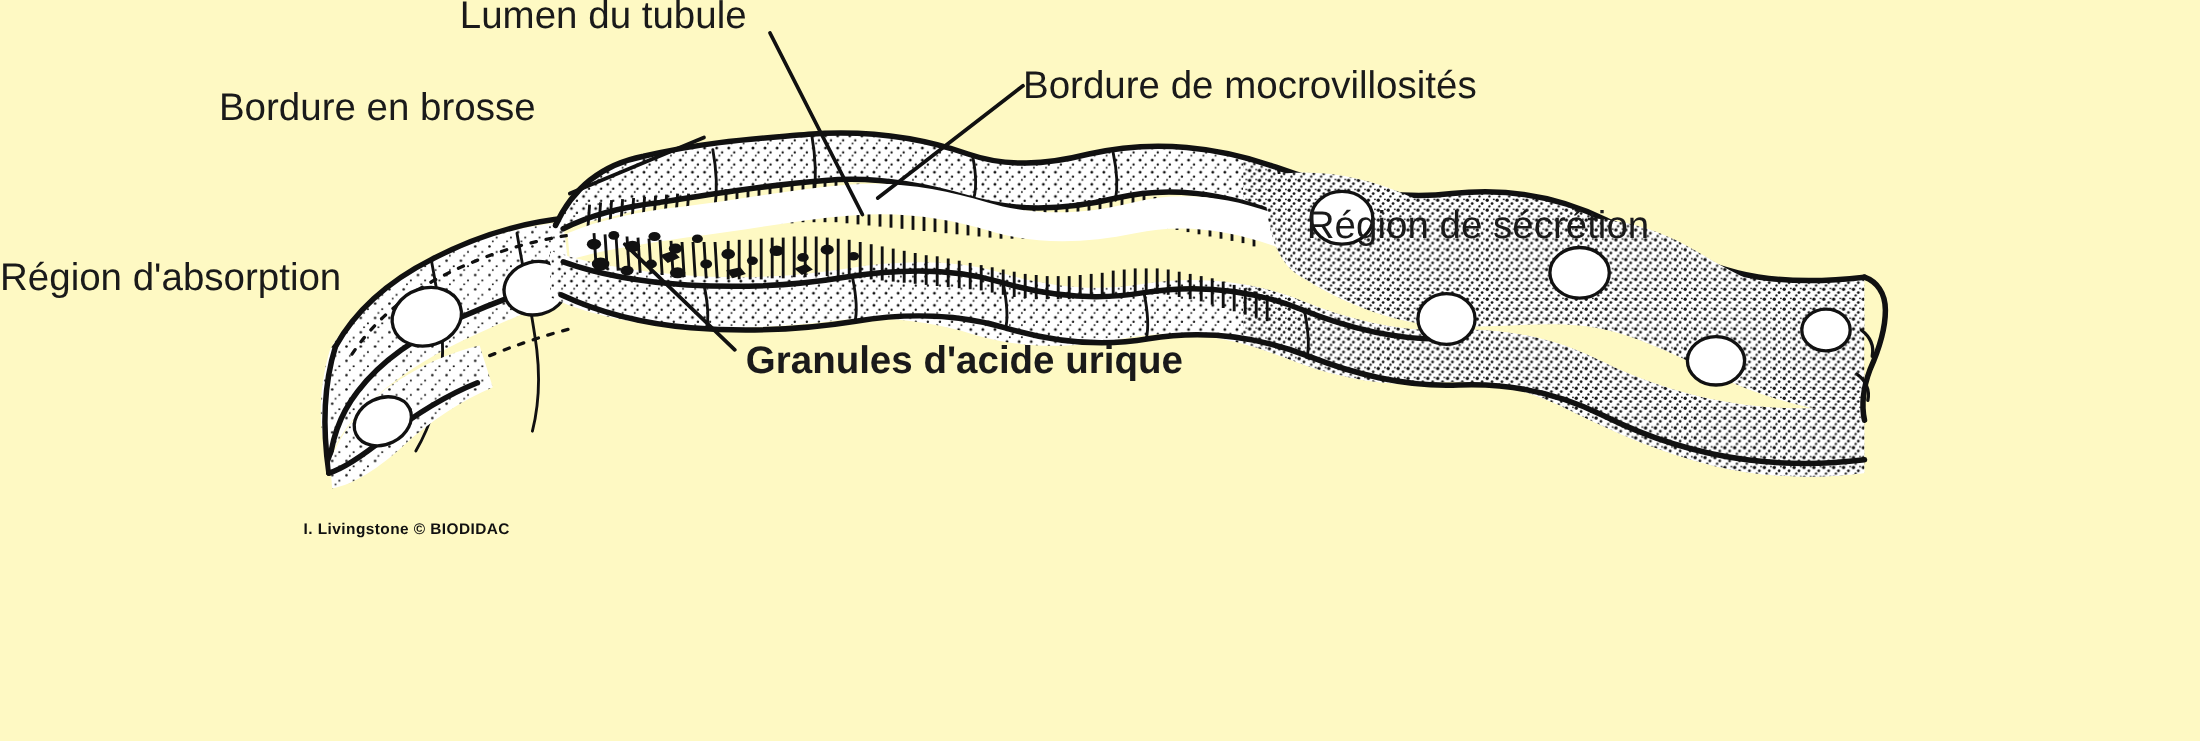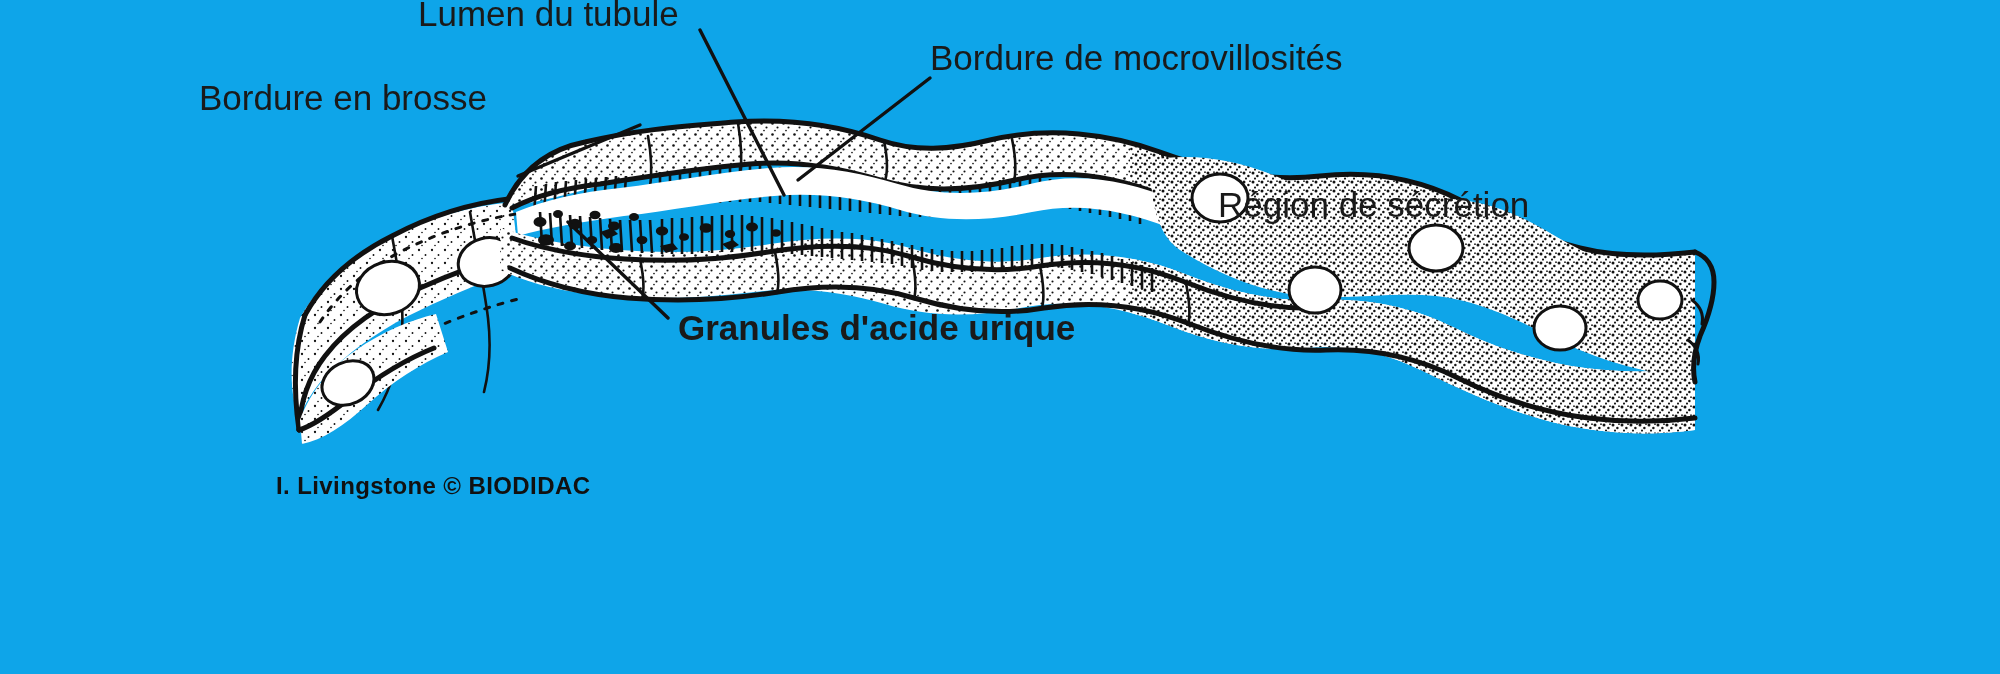--- a/index.html
+++ b/index.html
@@ -1,21 +1,21 @@
 <!DOCTYPE html>
 <html><head>
 <meta charset="utf-8">
 <style>
   html,body{margin:0;padding:0;background:#ffffff;}
   body{width:2000px;height:674px;overflow:hidden;
        font-family:"Liberation Sans","DejaVu Sans",sans-serif;}
-  #stage{position:relative;width:2000px;height:674px;background:#0ea5e9;}
+  #stage{position:relative;width:2000px;height:674px;background:#fef9c3;}
   svg#fig{position:absolute;left:0;top:0;width:2000px;height:674px;}
   .lbl{position:absolute;color:#1a1a1a;font-size:35px;line-height:1;white-space:nowrap;}
-  .credit{position:absolute;color:#111;font-size:24px;font-weight:bold;
+  .credit{position:absolute;color:#111;font-size:14px;font-weight:bold;
           letter-spacing:.4px;white-space:nowrap;}
   .leader{stroke:#111;stroke-width:3.4;fill:none;stroke-linecap:round;}
   .outline{fill:none;stroke:#111;stroke-width:5;stroke-linejoin:round;stroke-linecap:round;}
   .outline-thin{fill:none;stroke:#111;stroke-width:3;stroke-linejoin:round;stroke-linecap:round;}
   .cellwall{fill:none;stroke:#111;stroke-width:2.6;stroke-linecap:round;}
   .nuc{fill:#ffffff;stroke:#111;stroke-width:3;}
   .villi{stroke:#111;stroke-width:2.6;stroke-linecap:butt;}
 </style>
 </head>
 <body>
@@ -411,22 +411,23 @@
       <line class="leader" x1="640" y1="125" x2="518" y2="176"></line>
       <line class="leader" x1="930" y1="78" x2="798" y2="180"></line>
       <line class="leader" x1="668" y1="318" x2="568" y2="222"></line>
     </g>
   </svg>
 
   <div class="lbl" style="left:418px; top:-4px;">Lumen du tubule</div>
 
   <div class="lbl" style="left:186px; top:80px;margin-left:13px;">Bordure en brosse</div>
 
-  <div class="lbl" style="left:930px; top:40px;">Bordure de mocrovillosités</div>
-
-
-  <div class="lbl" style="left:1218px; top:187px;text-align:center;">Région de sécrétion</div>
+  <div class="lbl" style="left:930px; top:60px;">Bordure de mocrovillosités</div>
+
+  <div class="lbl" style="left:0px; top:235px;">Région d'absorption</div>
+
+  <div class="lbl" style="left:1188px; top:187px;text-align:center;">Région de sécrétion</div>
 
   <div class="lbl" style="left:678px; top:310px;font-weight:bold;">Granules d'acide urique</div>
 
   <div class="credit" style="left:276px; top:472px;">I. Livingstone © BIODIDAC</div>
 
 </div>
 
 </body></html>

